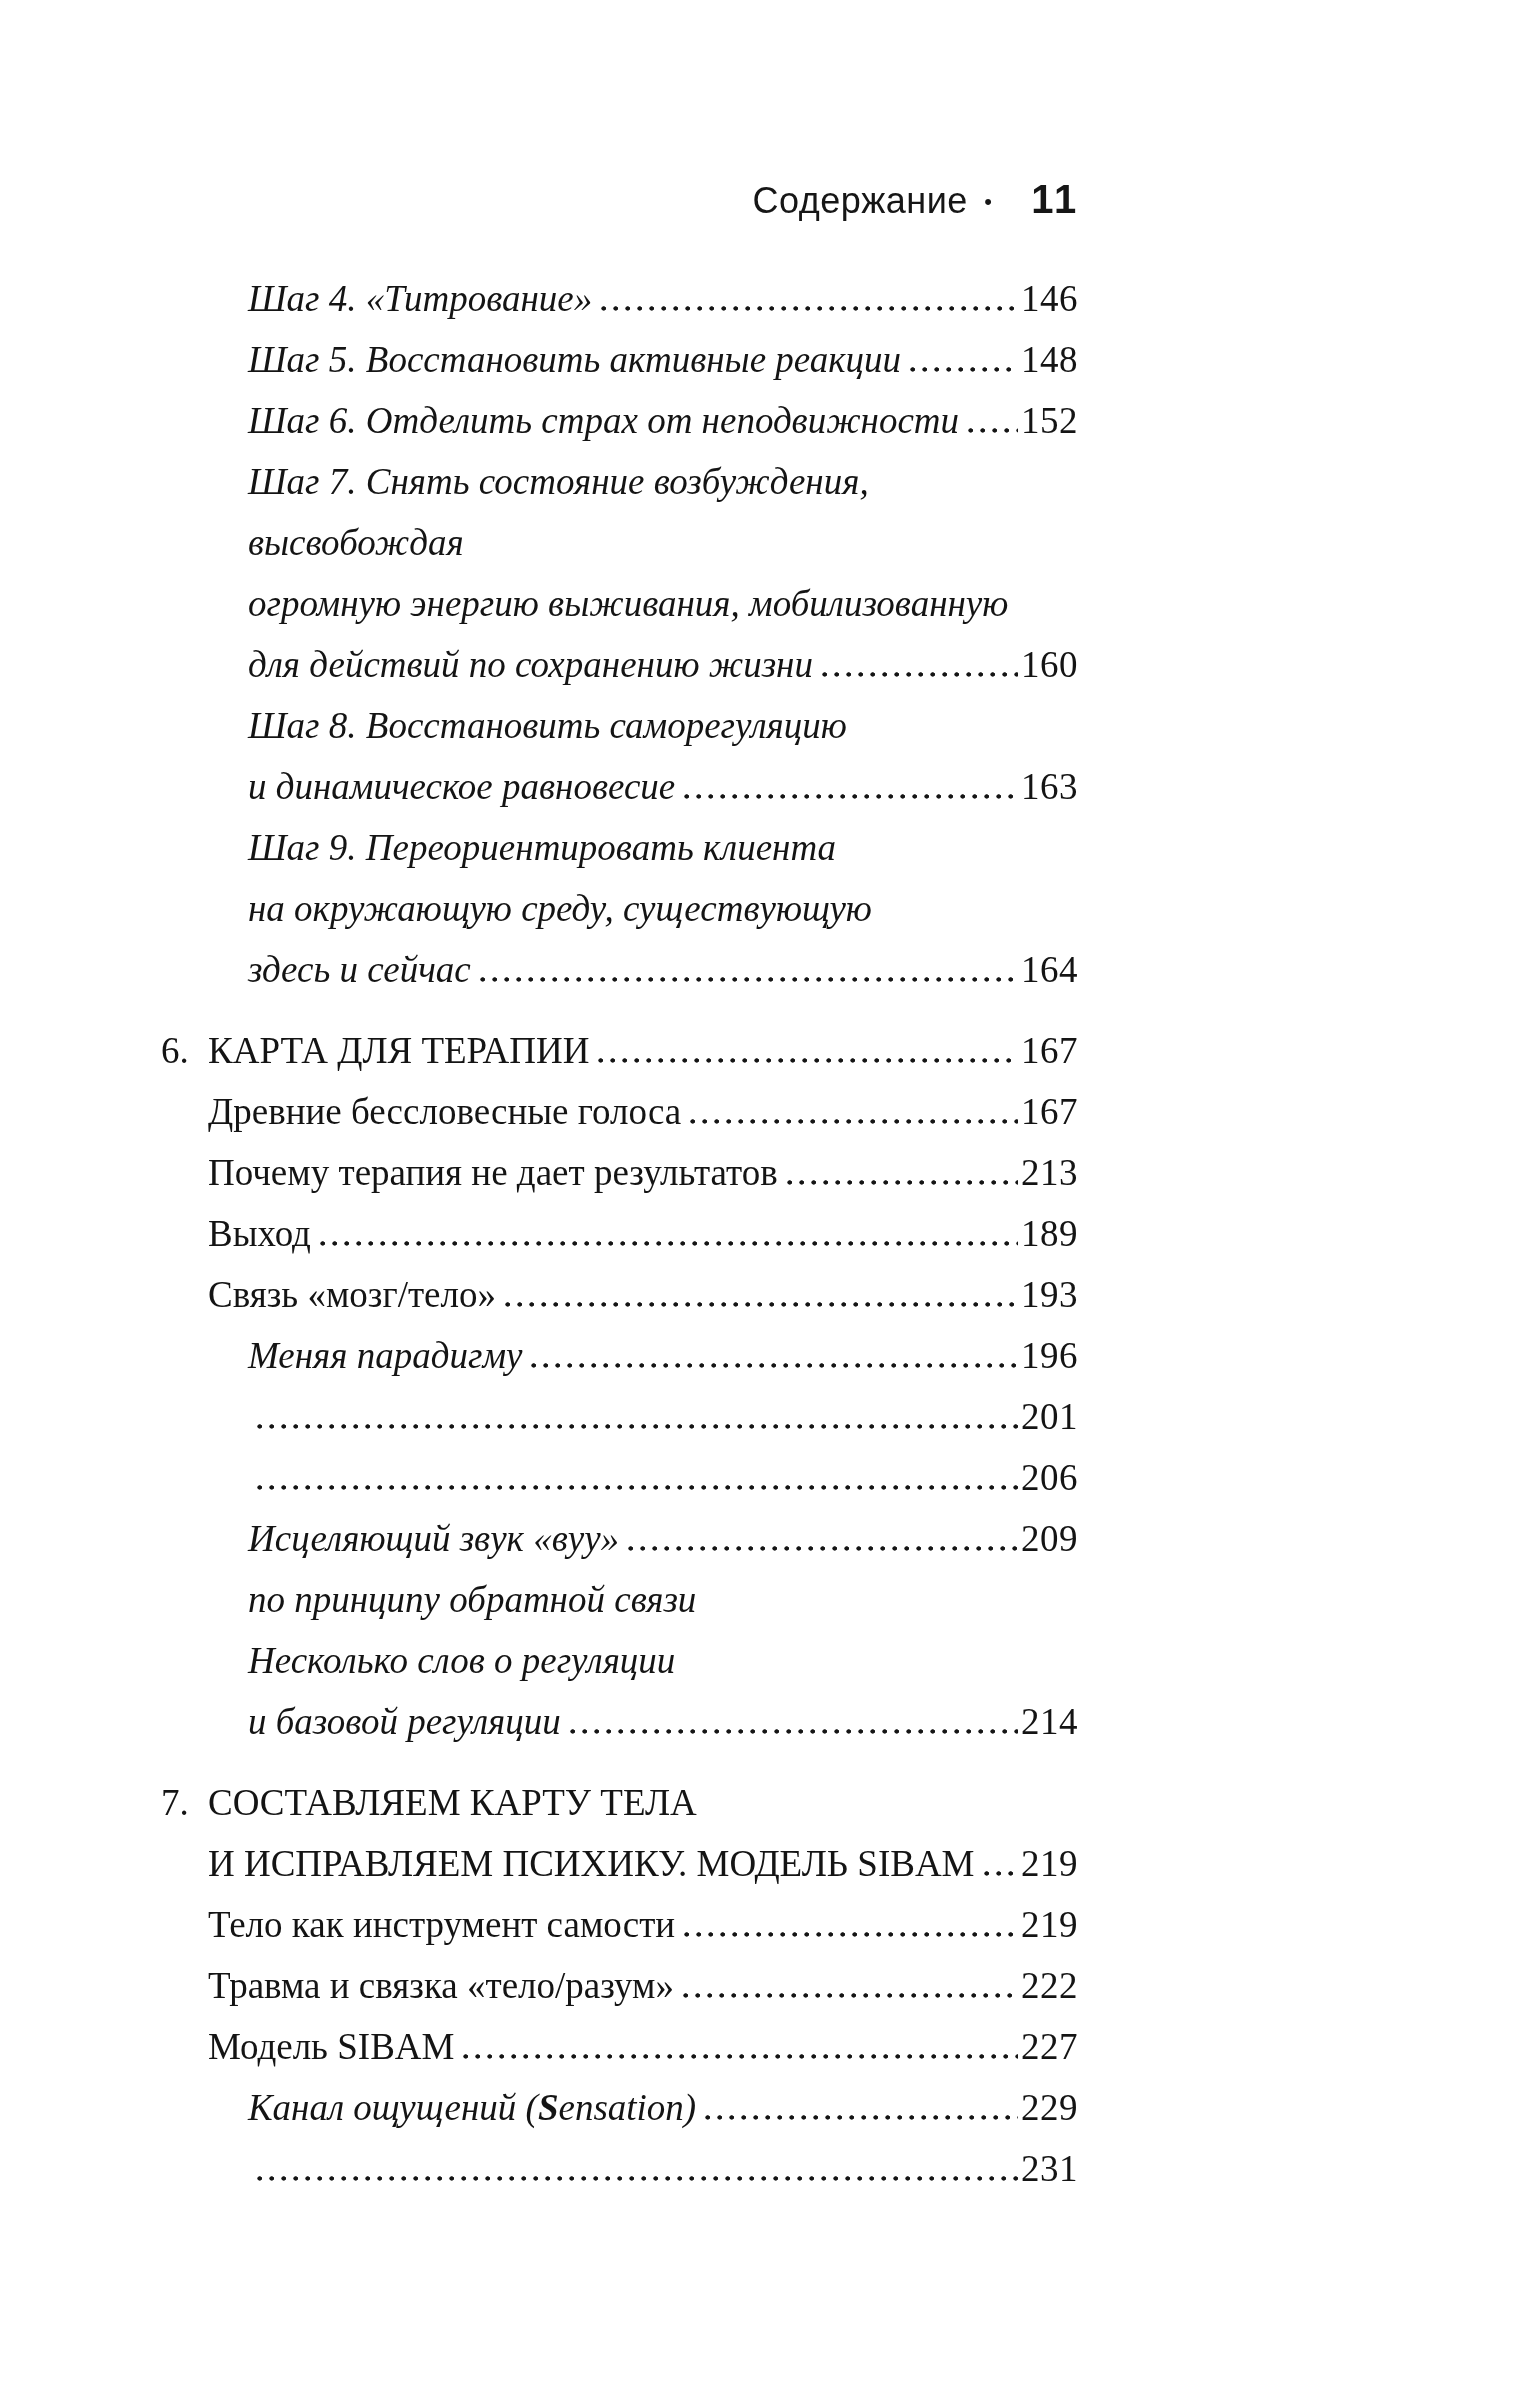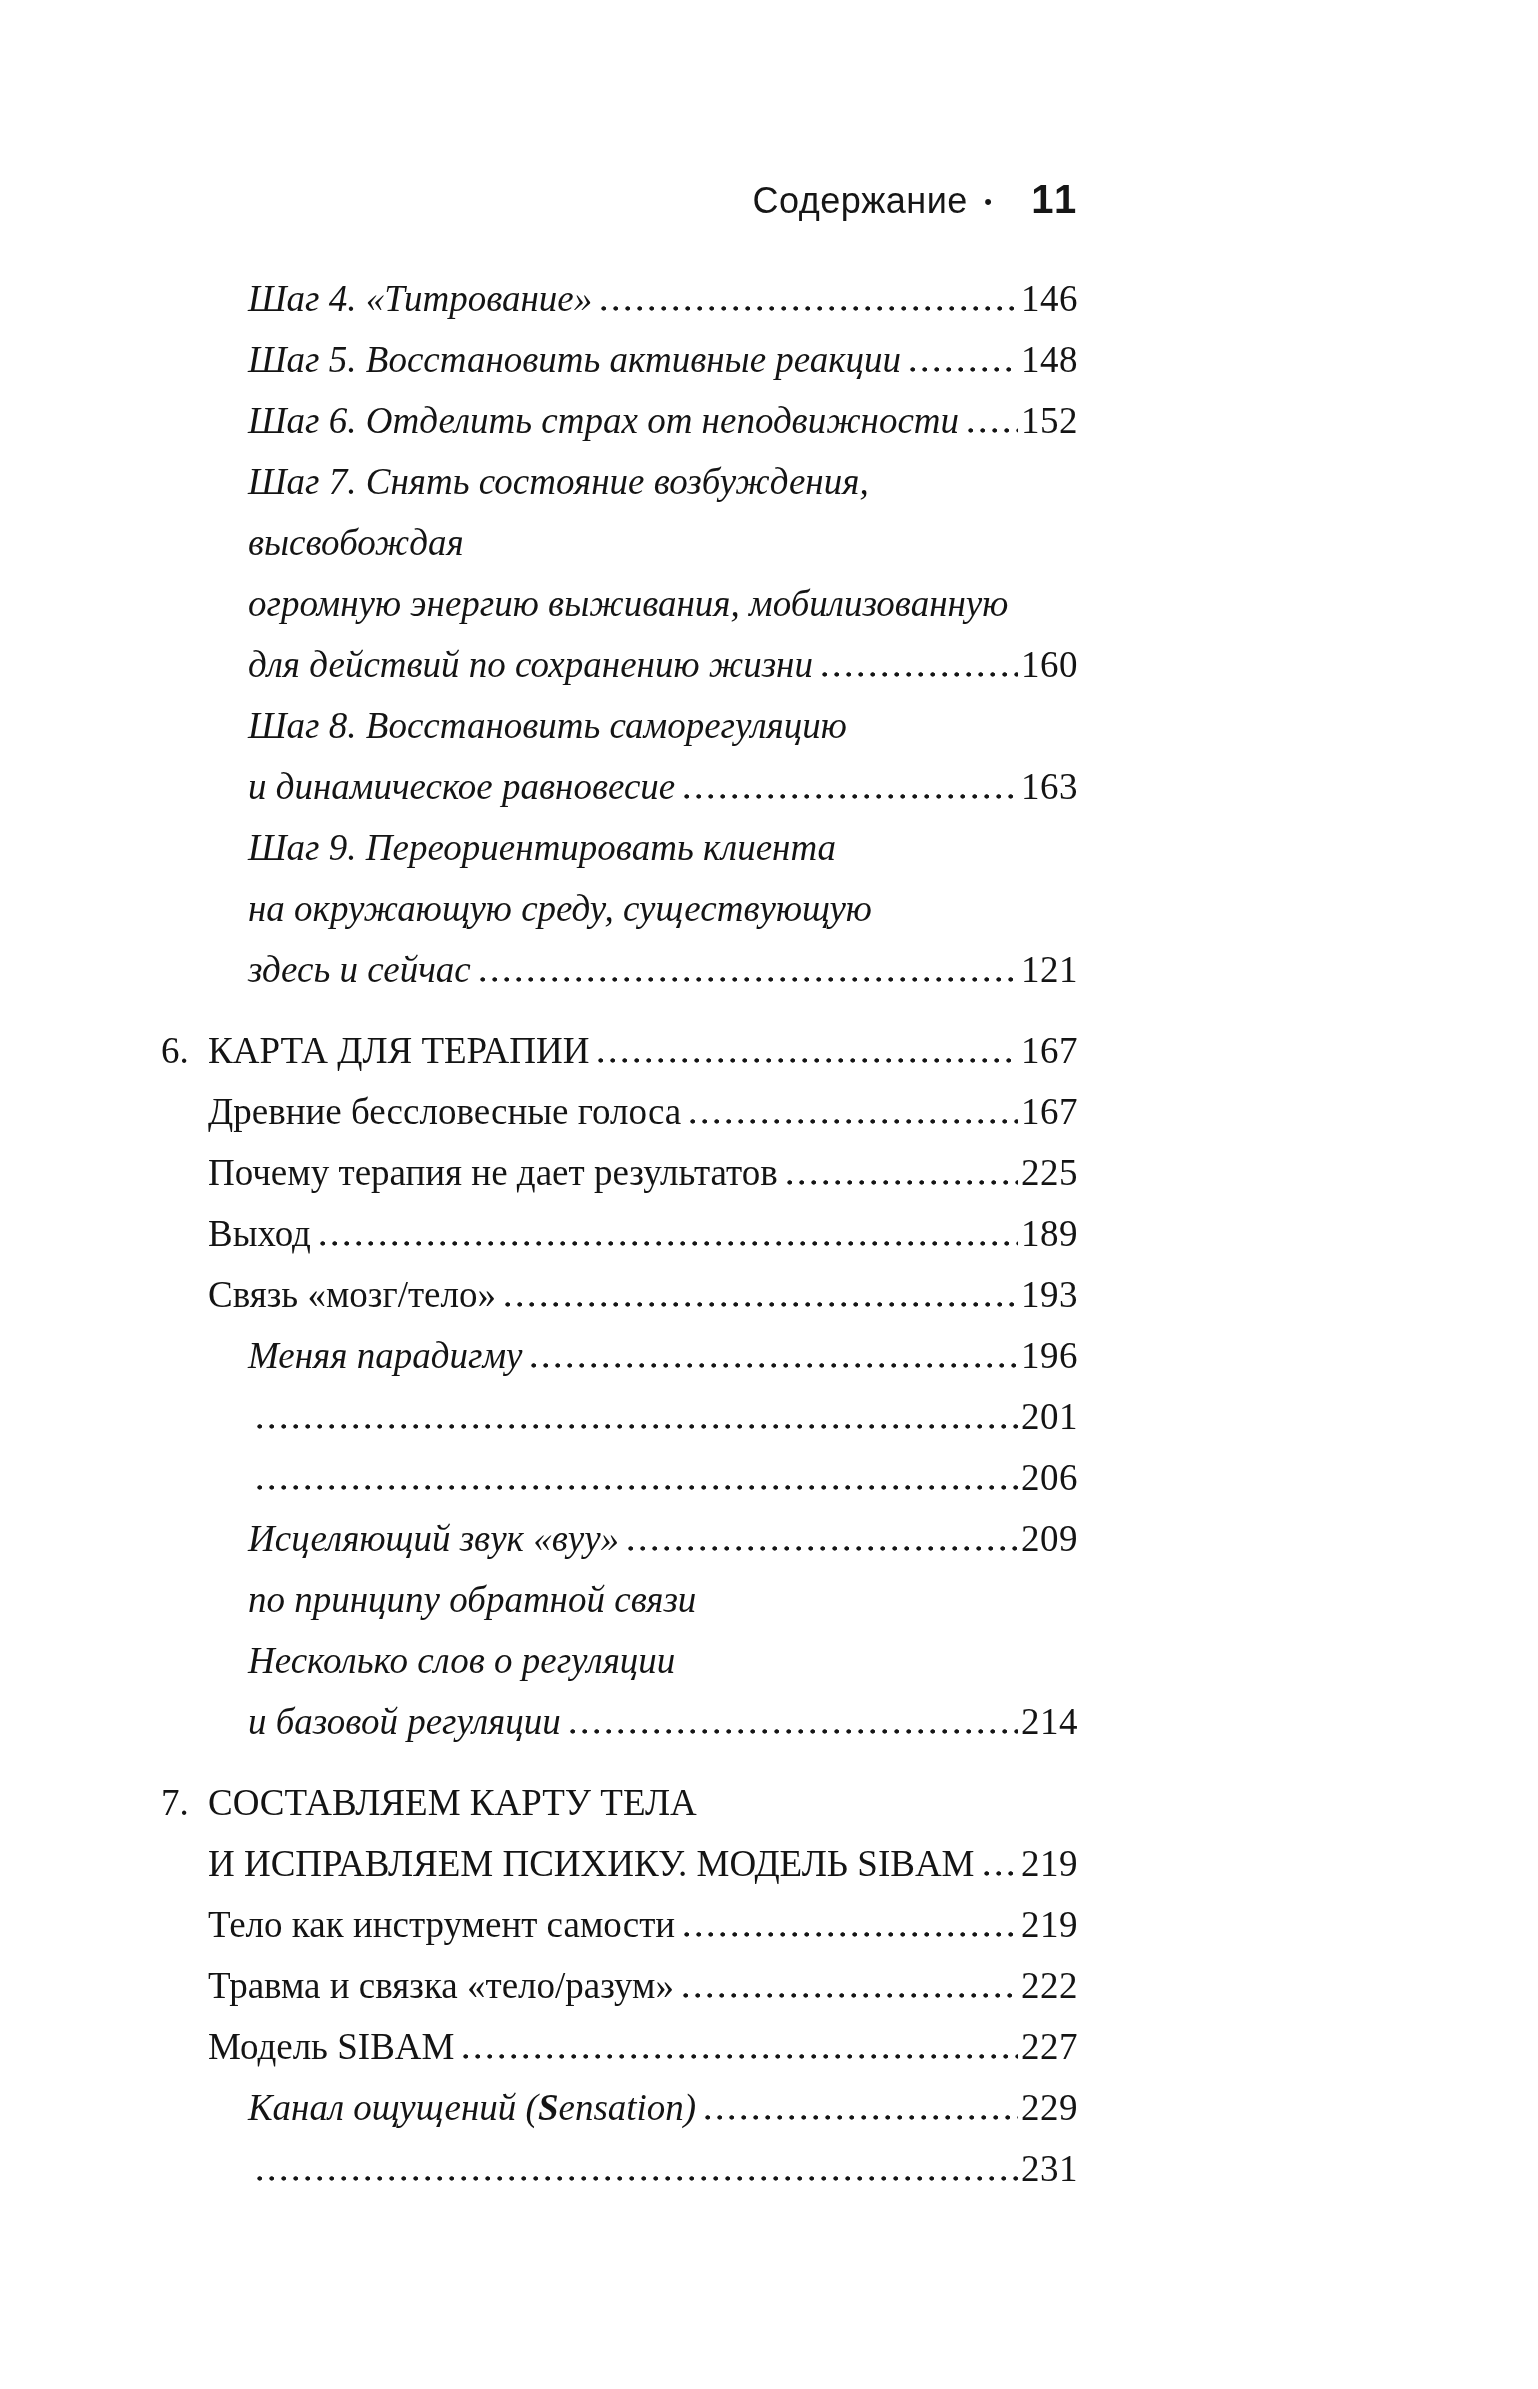--- a/index.html
+++ b/index.html
@@ -148,21 +148,21 @@
       <div class="entry sub">
         <div class="line">
           <span class="txt"><span>Шаг 9. Переориентировать клиента</span></span>
         </div>
         <div class="line">
           <span class="txt"><span>на окружающую среду, существующую</span></span>
         </div>
         <div class="line">
           <span class="txt"><span>здесь и сейчас</span></span>
           <span class="leader"></span>
-          <span class="page-num">121</span>
+          <span class="page-num">164</span>
         </div>
       </div>
       <div class="entry chapter">
         <span class="num">6.</span>
         <div class="line">
           <span class="txt"><span>КАРТА ДЛЯ ТЕРАПИИ</span></span>
           <span class="leader"></span>
           <span class="page-num">167</span>
         </div>
       </div>
@@ -170,21 +170,21 @@
         <div class="line">
           <span class="txt"><span>Древние бессловесные голоса</span></span>
           <span class="leader"></span>
           <span class="page-num">167</span>
         </div>
       </div>
       <div class="entry section">
         <div class="line">
           <span class="txt"><span>Почему терапия не дает результатов</span></span>
           <span class="leader"></span>
-          <span class="page-num">225</span>
+          <span class="page-num">213</span>
         </div>
       </div>
       <div class="entry section">
         <div class="line">
           <span class="txt"><span>Выход</span></span>
           <span class="leader"></span>
           <span class="page-num">189</span>
         </div>
       </div>
       <div class="entry section">

